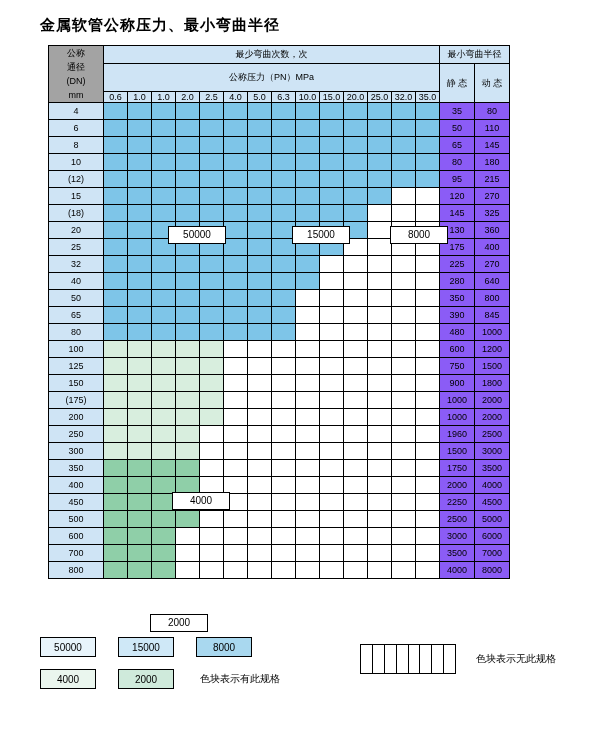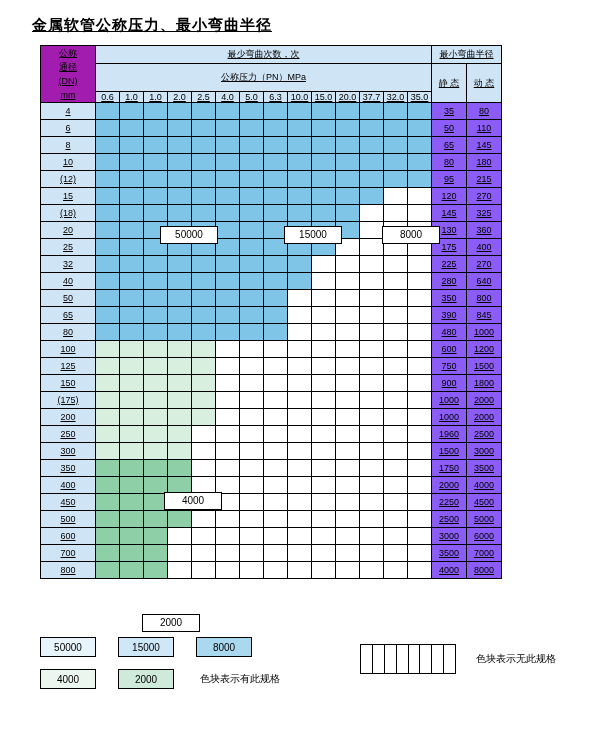--- a/index.html
+++ b/index.html
@@ -13,22 +13,21 @@
     font-family: "Liberation Sans", sans-serif;
     color: #000;
     position: relative;
     overflow: hidden;
   }
   .page {
     position: relative;
     width: 600px;
     height: 743px;
     box-sizing: border-box;
-    padding: 10px 12px;
-    text-decoration: underline;
+    padding: 10px 20px;
   }
   .title {
     font-family: "Liberation Serif", serif;
     font-weight: bold;
     font-size: 15px;
     letter-spacing: 1px;
     margin: 6px 0 10px 20px;
     color: #000;
   }
   table.main {
@@ -46,21 +45,21 @@
     font-family: "Liberation Sans", sans-serif;
   }
   .hdr-blue {
     background: #cfe4f5;
   }
   .hdr-tall {
     height: 17px;
   }
   .dn-head-cell {
     width: 54px;
-    background: #a21caf;
+    background: #a3a3a3;
     font-size: 9.5px;
     line-height: 14px;
   }
   .col-p {
     width: 23px;
   }
   .col-r {
     width: 34px;
   }
   .row-lbl {
@@ -178,21 +177,21 @@
             <td class="hdr-blue col-p">1.0</td>
             <td class="hdr-blue col-p">1.0</td>
             <td class="hdr-blue col-p">2.0</td>
             <td class="hdr-blue col-p">2.5</td>
             <td class="hdr-blue col-p">4.0</td>
             <td class="hdr-blue col-p">5.0</td>
             <td class="hdr-blue col-p">6.3</td>
             <td class="hdr-blue col-p">10.0</td>
             <td class="hdr-blue col-p">15.0</td>
             <td class="hdr-blue col-p">20.0</td>
-            <td class="hdr-blue col-p">37.7</td>
+            <td class="hdr-blue col-p">25.0</td>
             <td class="hdr-blue col-p">32.0</td>
             <td class="hdr-blue col-p">35.0</td>
           </tr>
       </thead>
       <tbody id="table-body">
           <tr>
             <td class="row-lbl">4</td>
             <td class="cell col-p c-blue"></td>
             <td class="cell col-p c-blue"></td>
             <td class="cell col-p c-blue"></td>

